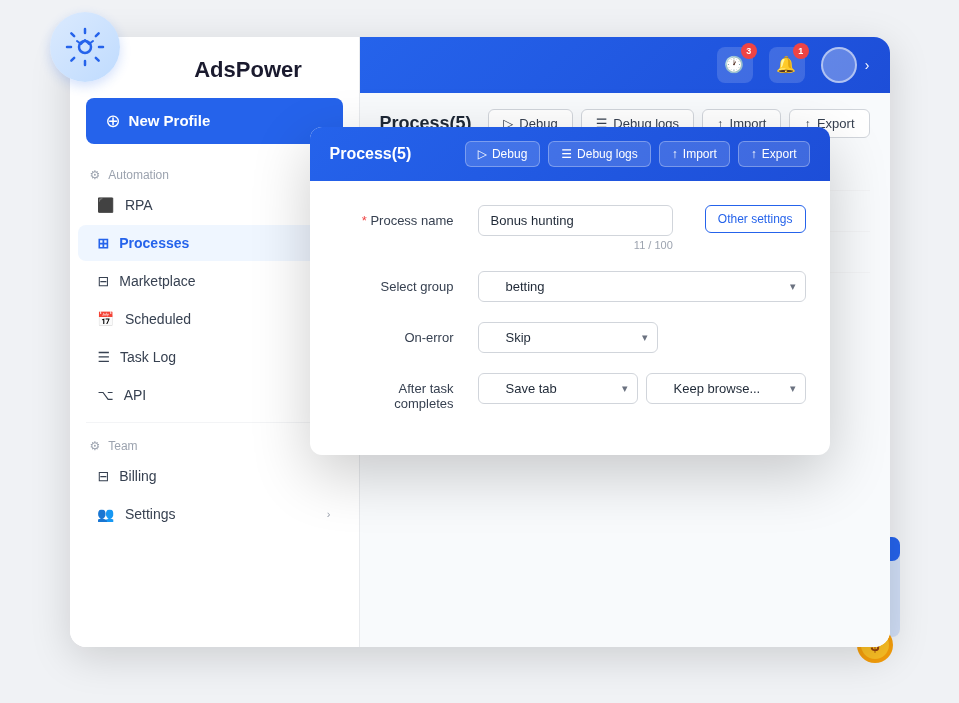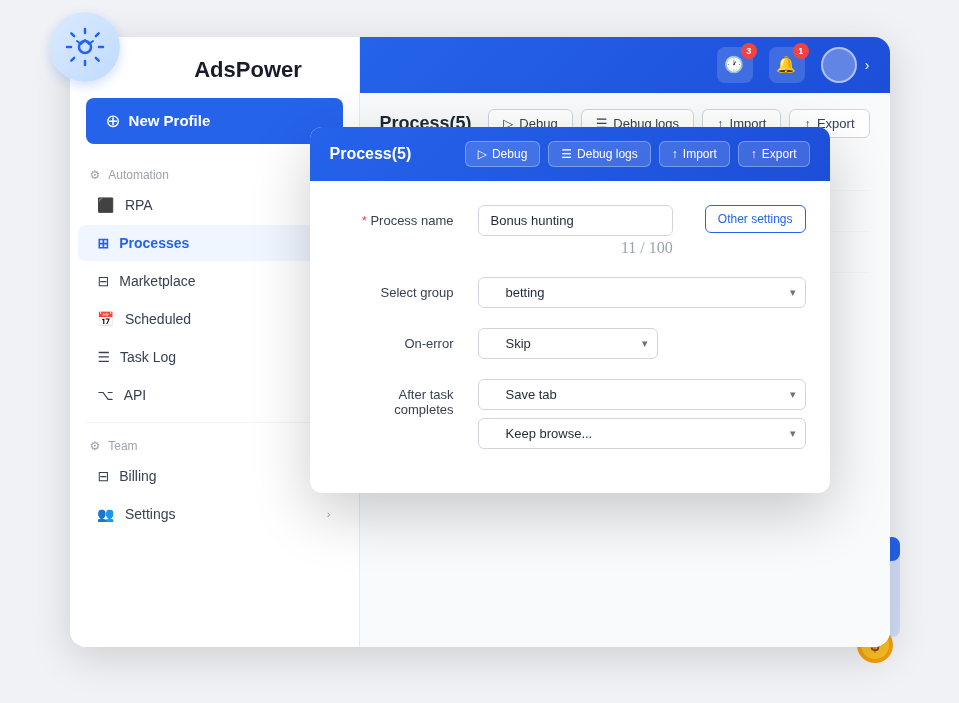--- a/index.html
+++ b/index.html
@@ -289,25 +289,24 @@
       width: 100%;
       border: 1px solid #d1d5db;
       border-radius: 6px;
       padding: 7px 12px;
       font-size: 13px;
       color: #1f2937;
       outline: none;
     }
 
     .char-count {
-      font-size: 16px;
+      font-size: 11px;
       color: #9ca3af;
       text-align: right;
       margin-top: 3px;
-      font-family: Liberation Serif, serif;
     }
 
     .form-select-wrapper {
       position: relative;
       width: 100%;
     }
 
     .form-select {
       width: 100%;
       border: 1px solid #d1d5db;
@@ -339,21 +338,20 @@
       font-size: 12px;
       color: #2563eb;
       cursor: pointer;
       white-space: nowrap;
       margin-left: 24px;
     }
 
     .after-task-row {
       display: flex;
       gap: 8px;
-      flex-direction: column;
     }
 
     .after-task-row .form-select-wrapper {
       flex: 1;
     }
 
     
     .sidebar-collapse-btn {
       position: absolute;
       right: -12px;

